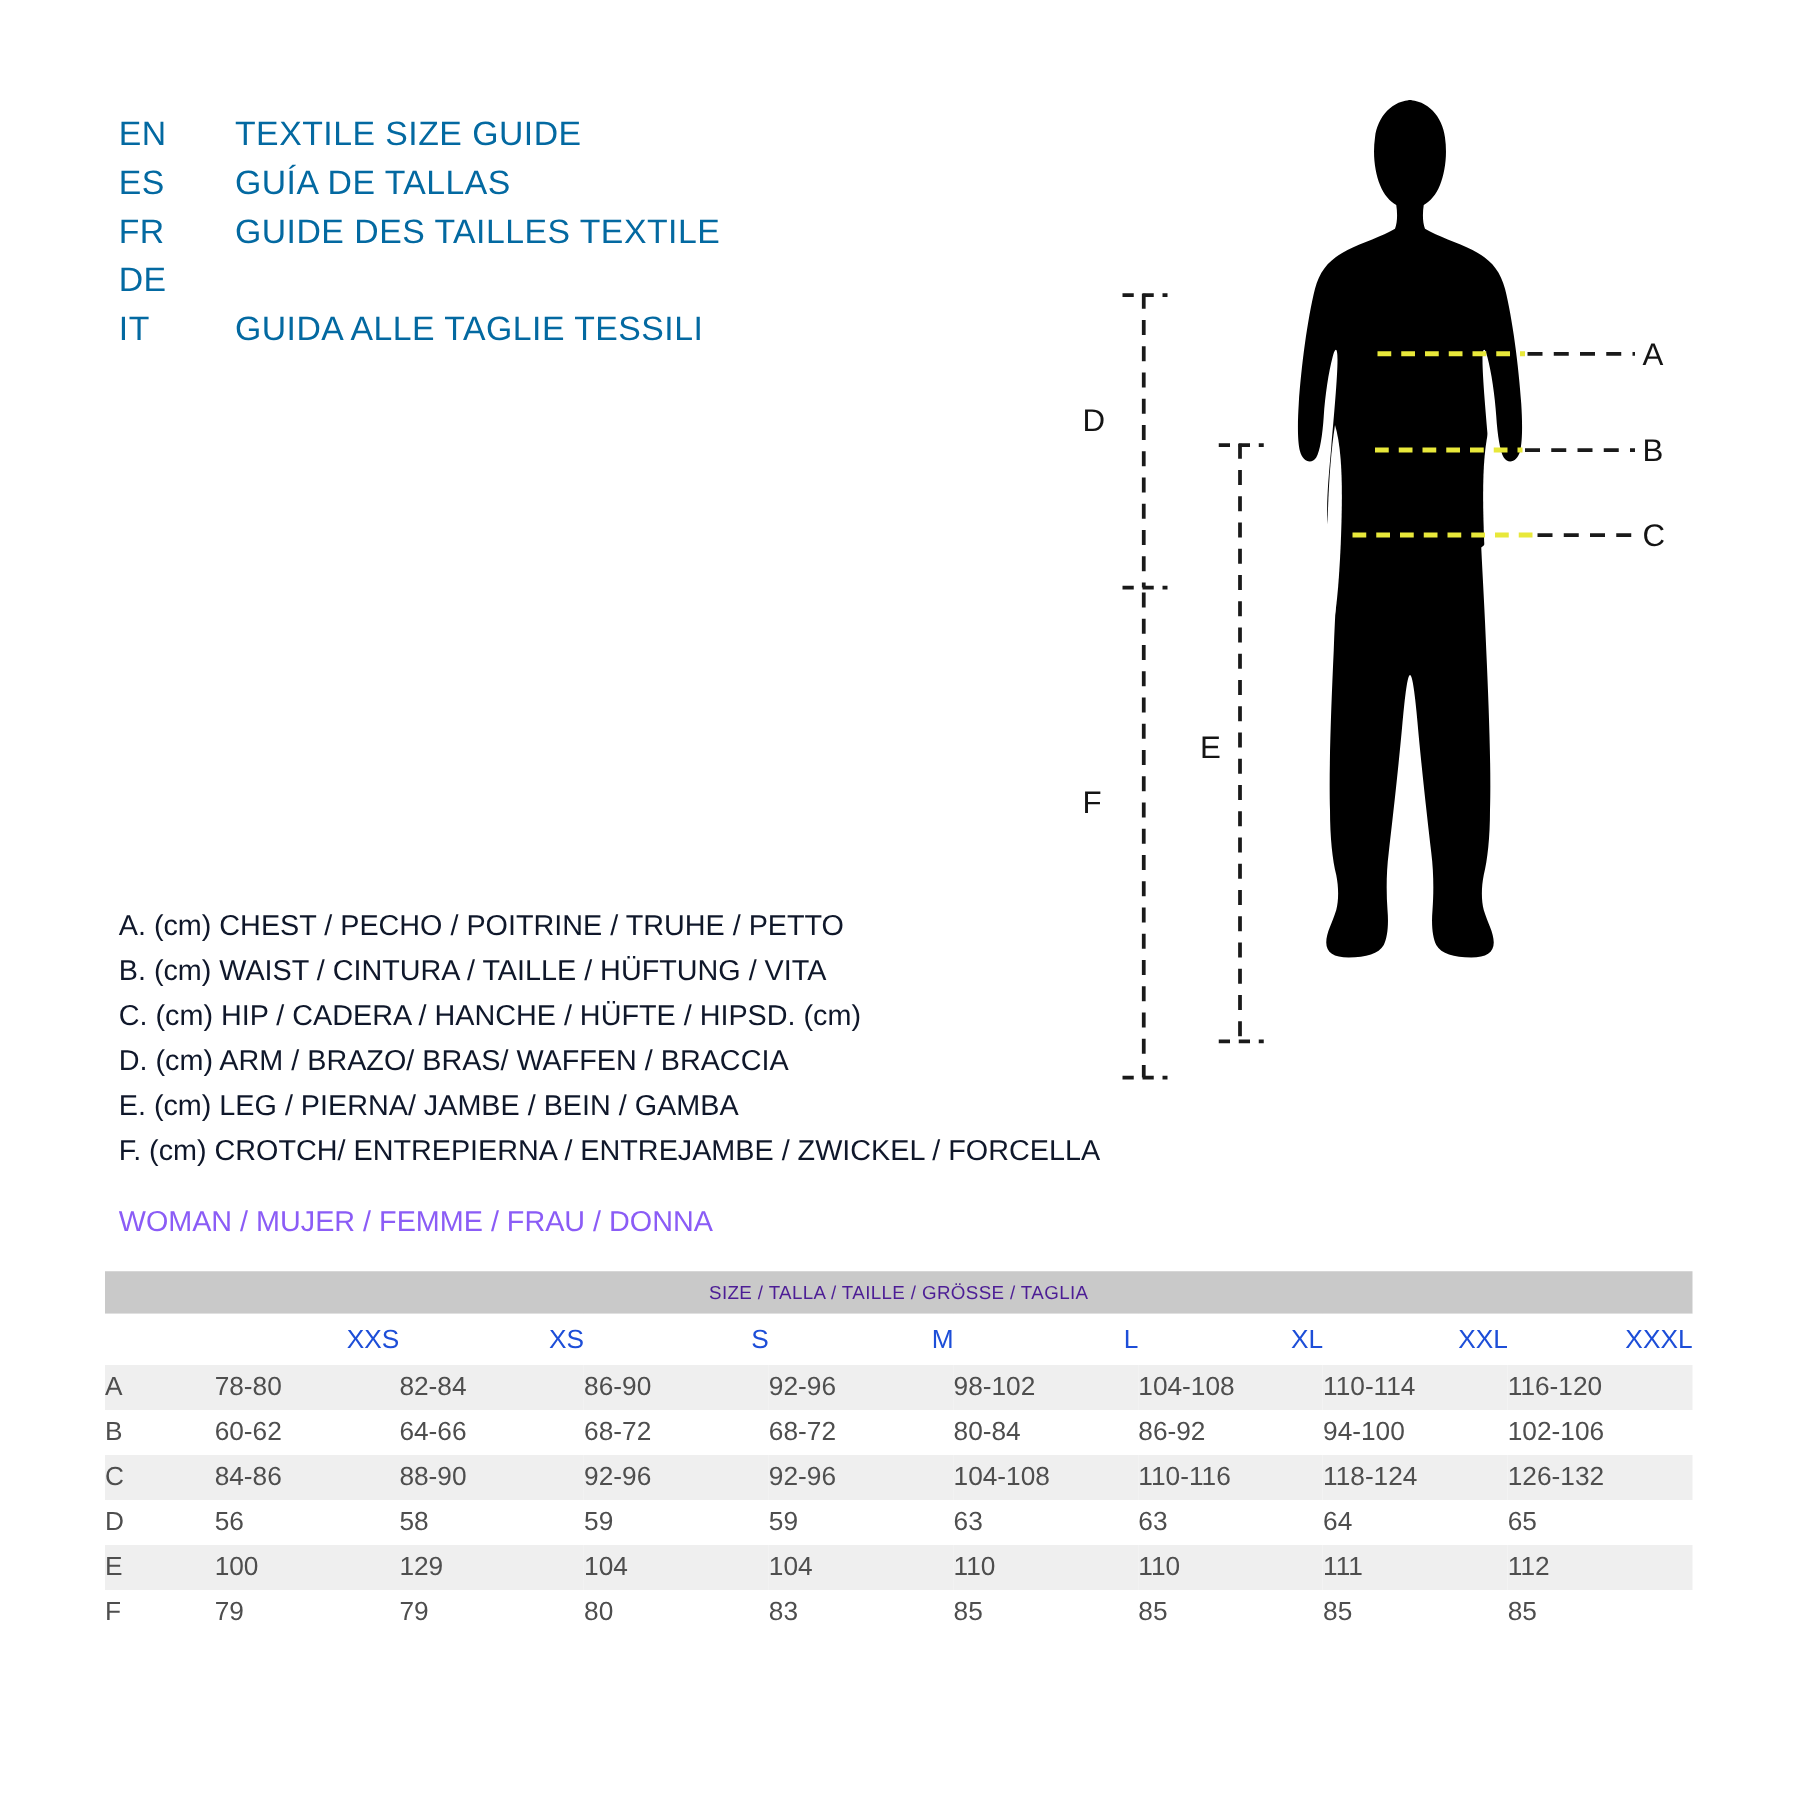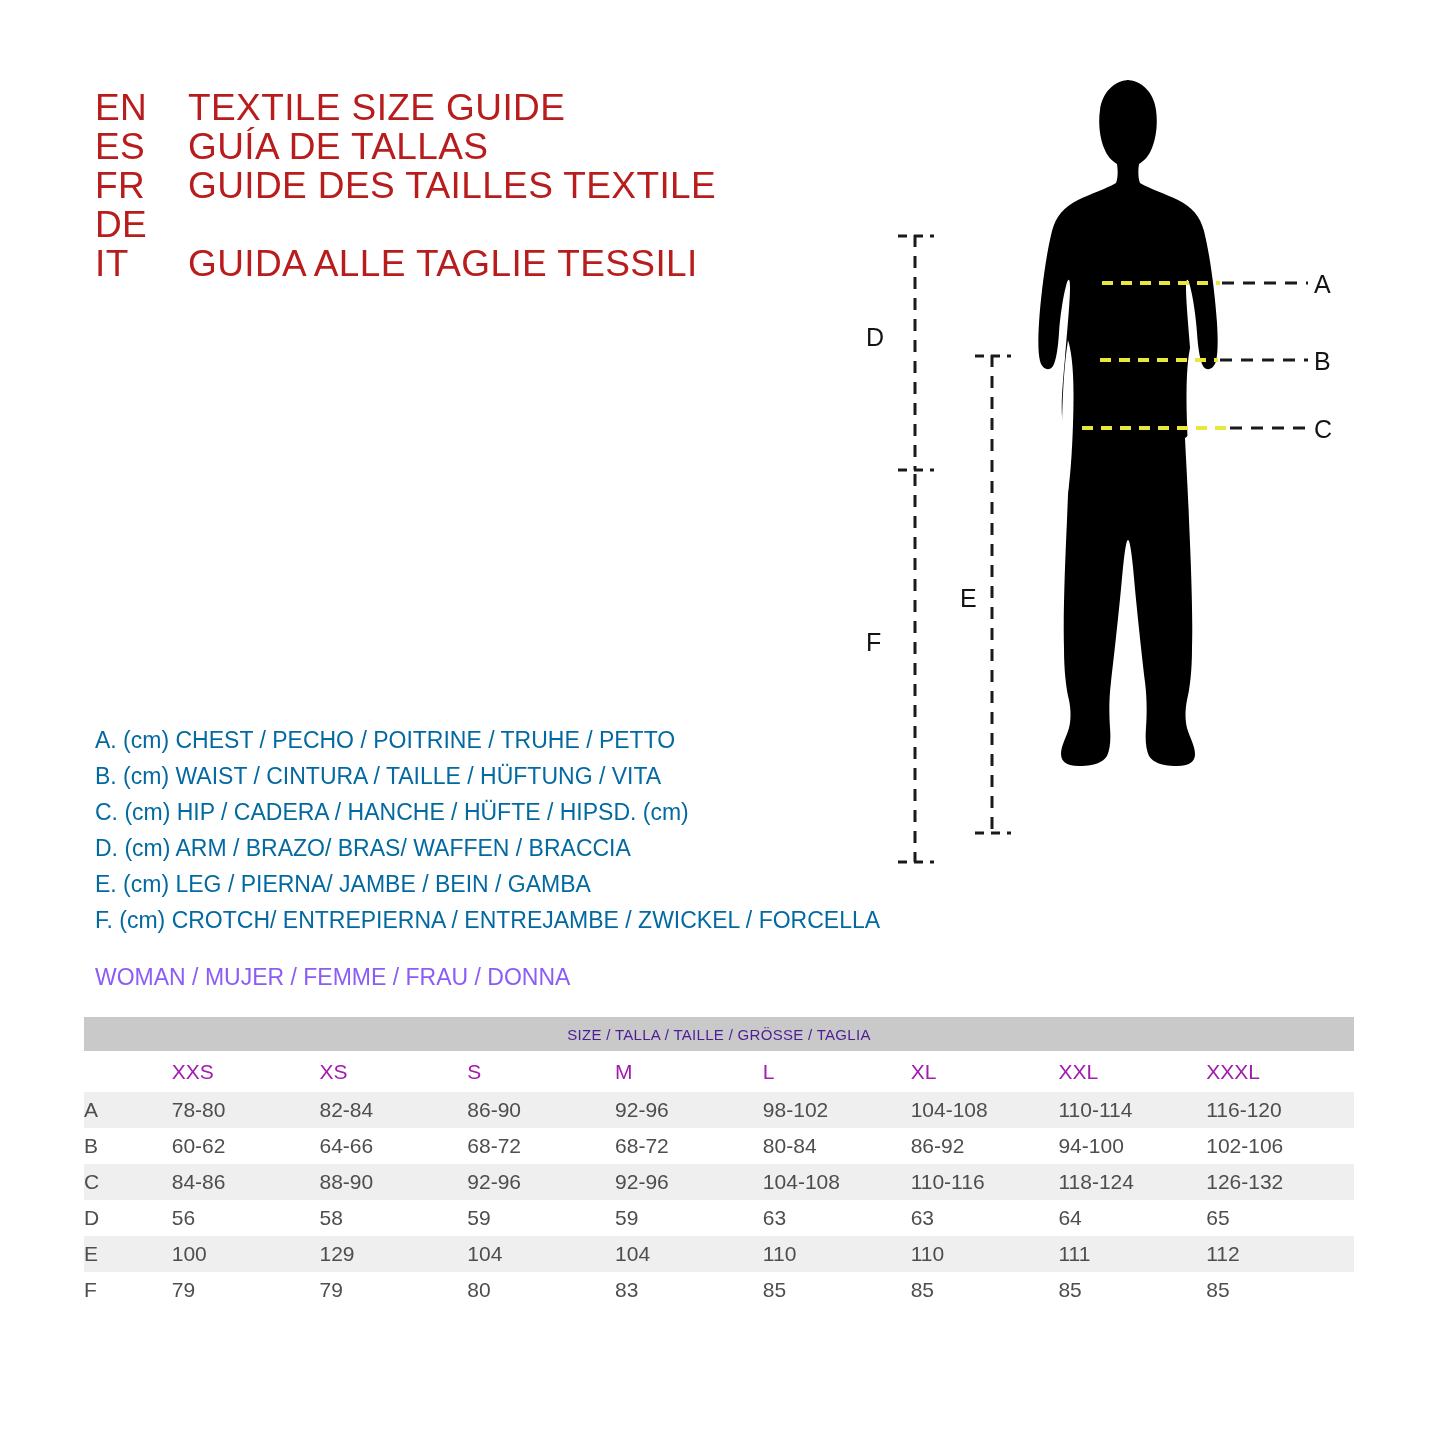--- a/index.html
+++ b/index.html
@@ -21,44 +21,44 @@
     position: absolute;
     left: 95px;
     top: 88px;
     width: 620px;
   }
   .title-row {
     display: flex;
     align-items: flex-start;
     height: 39px;
     line-height: 39px;
-    font-size: 37px;
+    font-size: 27px;
     letter-spacing: 0.4px;
-    color: #b91c1c;
+    color: #0369a1;
   }
   .title-lang {
     width: 93px;
     flex: none;
   }
   .title-text {
     flex: 1;
     white-space: nowrap;
   }
 
   
   #legend-block {
     position: absolute;
     left: 95px;
     top: 722px;
     width: 820px;
   }
   .legend-row {
     font-size: 23px;
     line-height: 36px;
-    color: #0369a1;
+    color: #0f172a;
     white-space: nowrap;
   }
 
   
   #gender-label {
     position: absolute;
     left: 95px;
     top: 964px;
     font-size: 23px;
     color: #8b5cf6;
@@ -85,22 +85,22 @@
     height: 34px;
     font-size: 15px;
     color: #4c1d95;
     text-align: center;
     padding-left: 14px;
     letter-spacing: 0.3px;
   }
   .head-row td {
     height: 41px;
     background: #ffffff;
-    text-align: left;
-    color: #a21caf;
+    text-align: right;
+    color: #1d4ed8;
     font-size: 21px;
   }
   .body-row td {
     height: 36px;
     font-size: 21px;
     color: #4e4e4e;
   }
   .body-row.shaded td {
     background: #efefef;
   }

